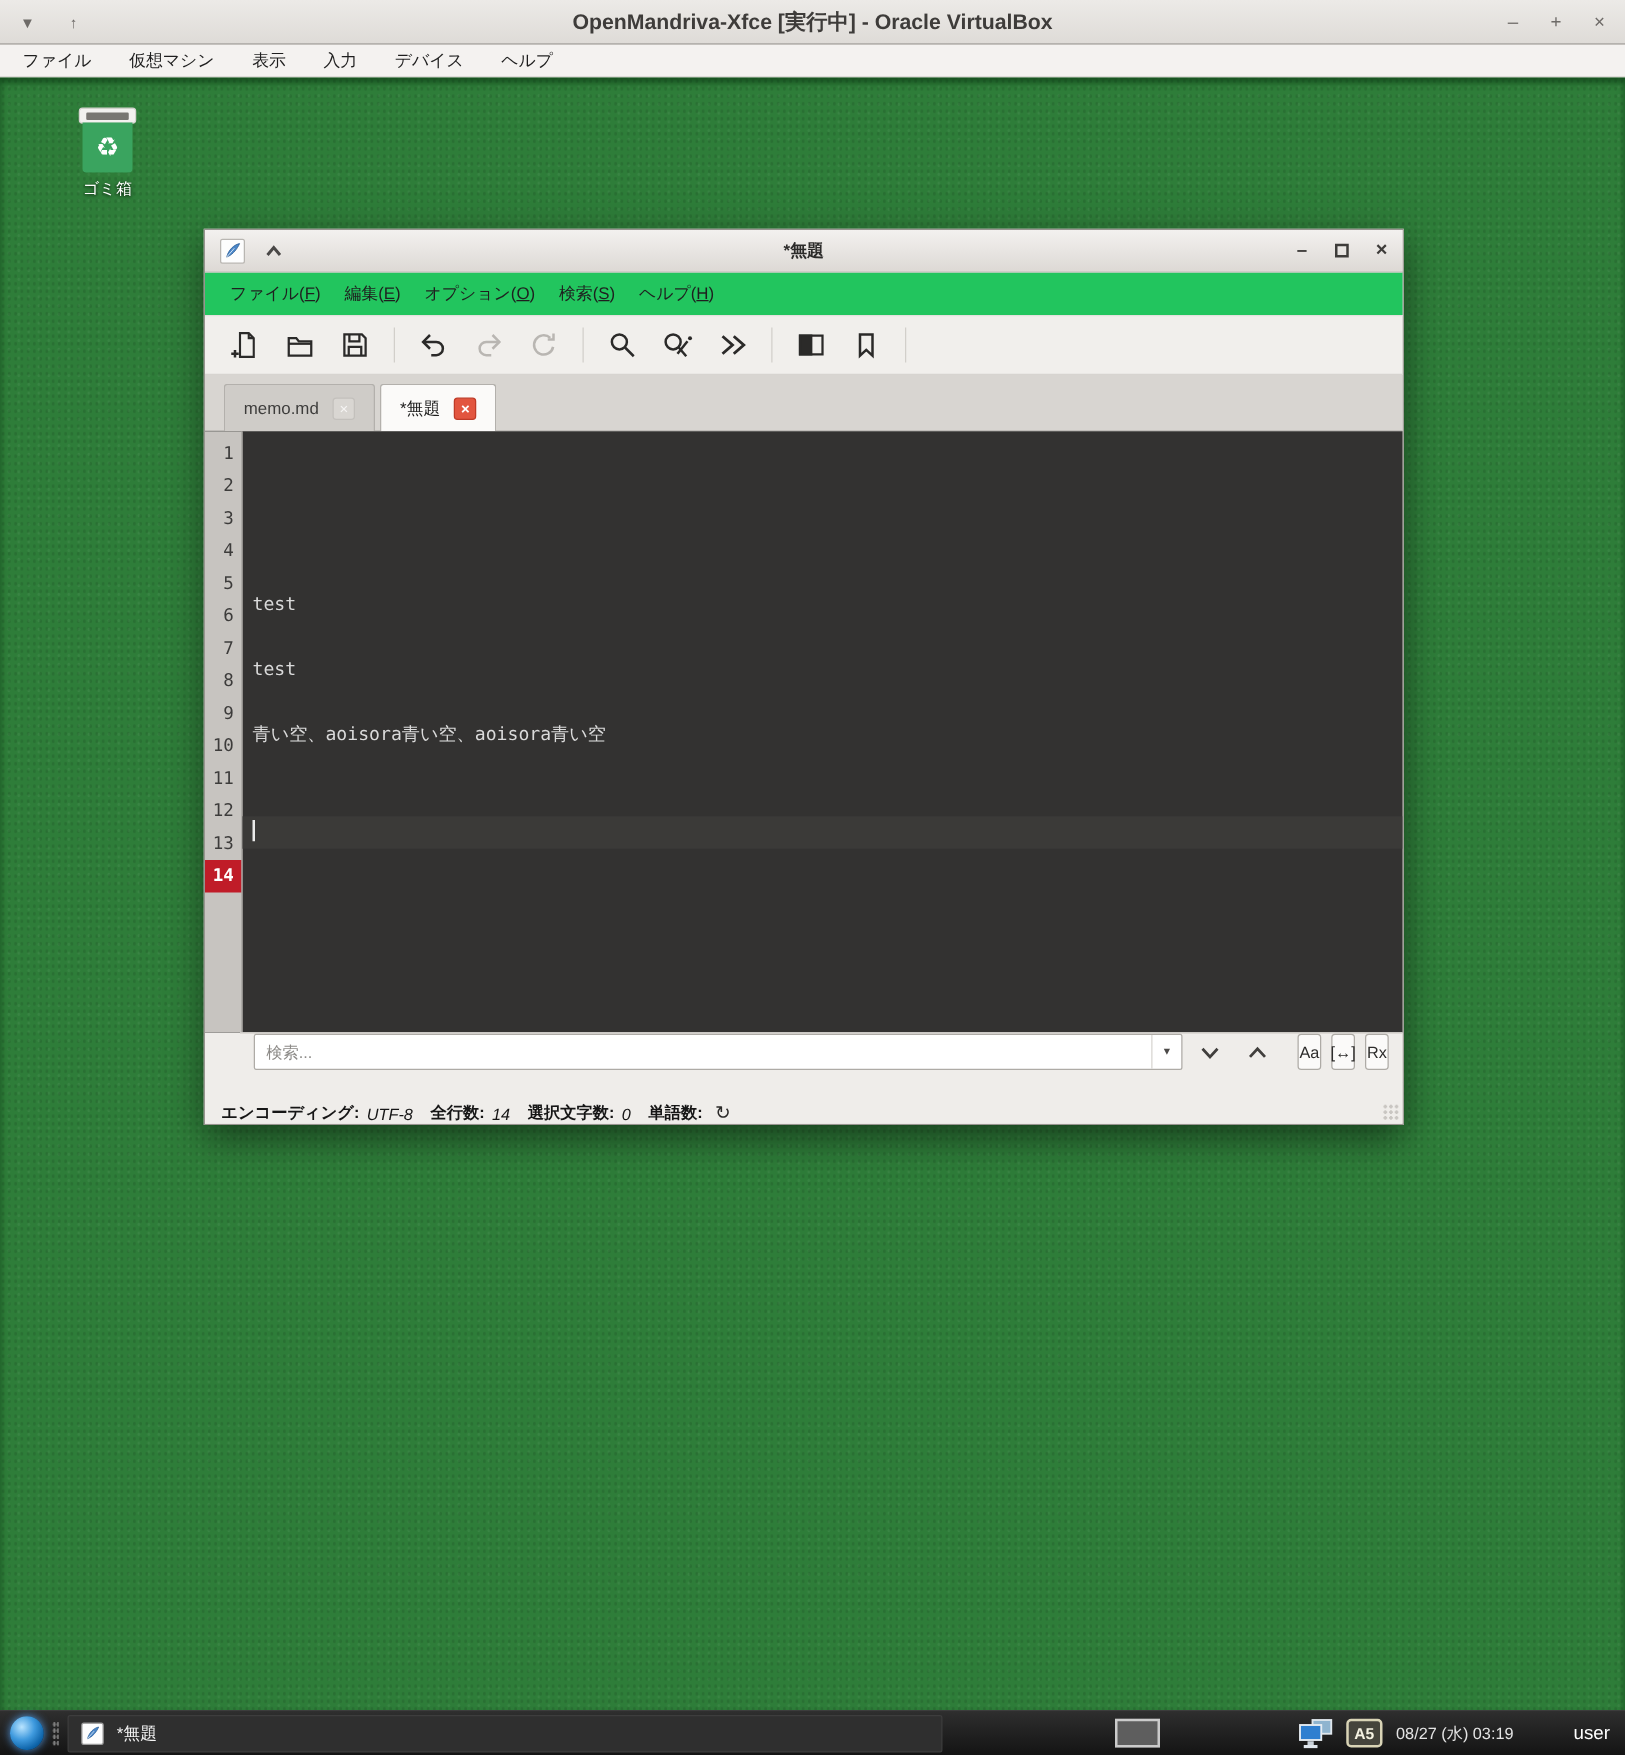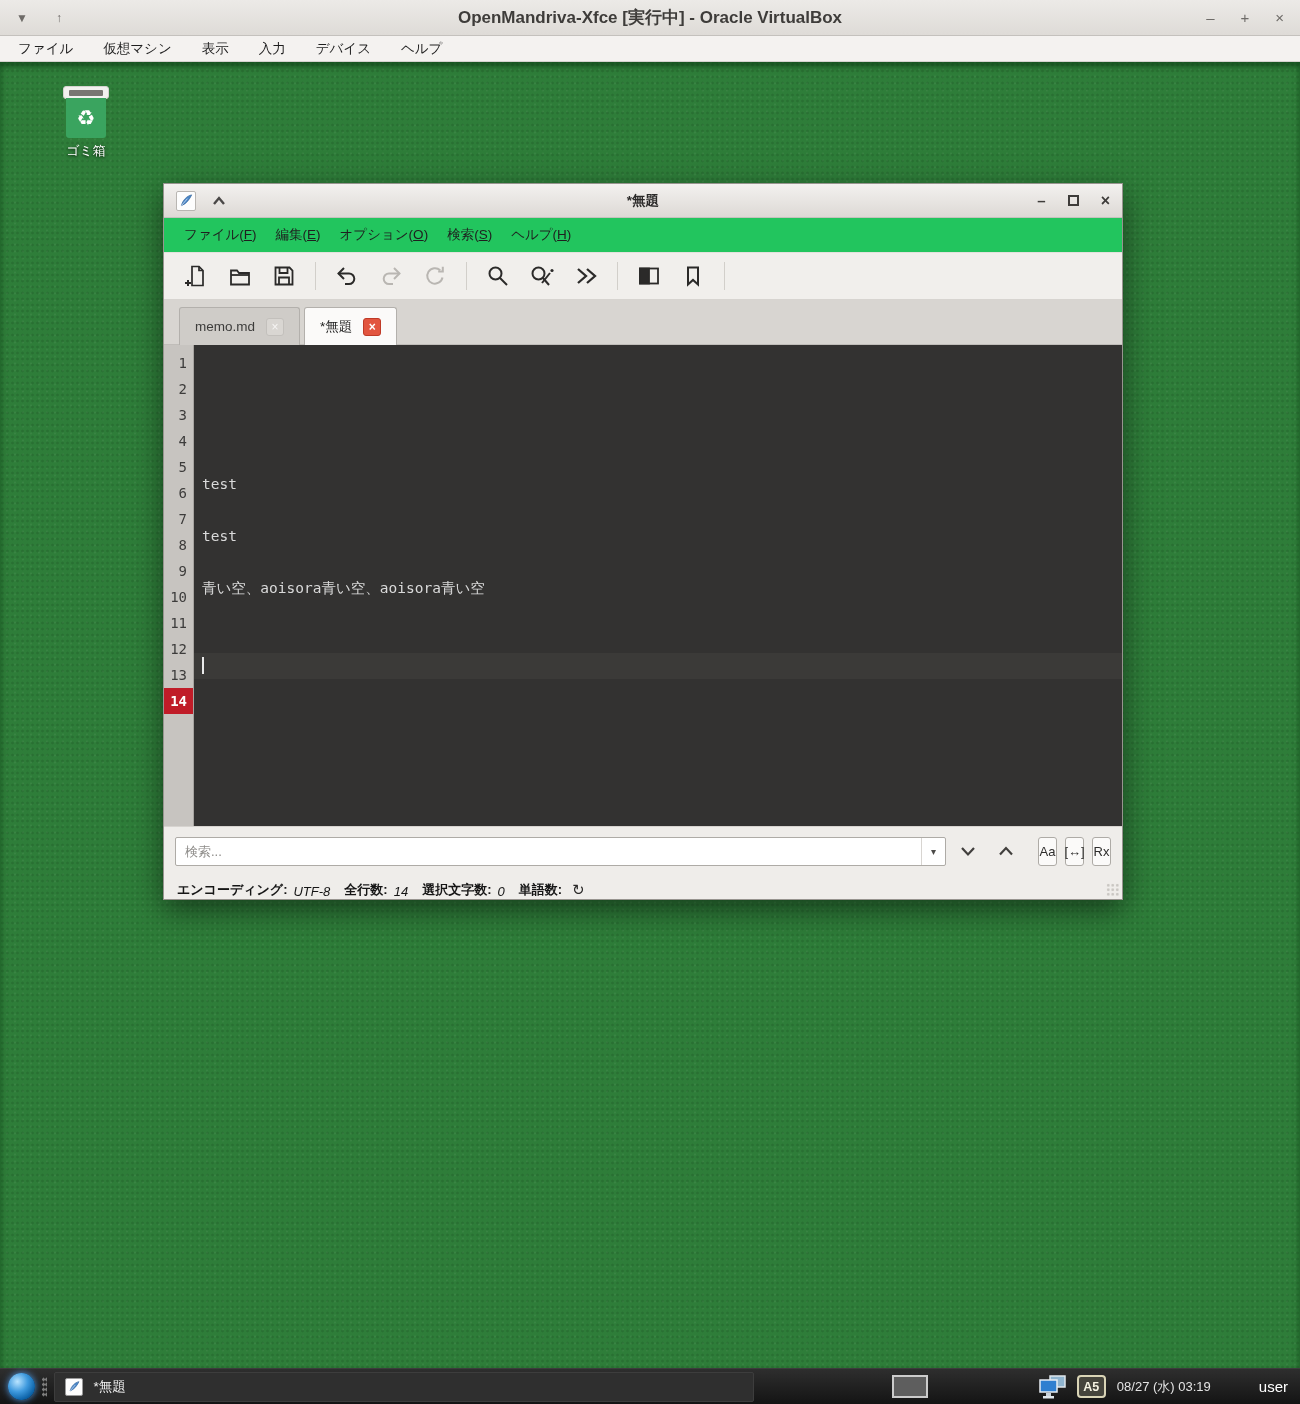--- a/index.html
+++ b/index.html
@@ -114,21 +114,21 @@
   .ln.current { background:#c01c28; color:#ffffff; font-weight:bold; }
   .code { flex:1; font-family:"DejaVu Sans Mono","Liberation Mono",monospace;
     font-size:14.5px; color:#dadada; padding-top:5px;margin-top:17px; }
   .cl { height:26px; line-height:26px; padding-left:8px; white-space:pre; }
   .cl.current { background:#3b3a38; }
   .caret { display:inline-block; width:2px; height:17px; background:#eaeaea;
     vertical-align:-3px; }
 
   .ed-searchbar {
     height:40px; flex:0 0 40px; background:#efedea; border-top:1px solid #d7d4d0;
-    display:flex; align-items:flex-end; padding:0 11px;
+    display:flex; align-items:flex-start; padding:0 11px;margin-left:28px;
   }
   .search-combo { flex:1; height:29px; background:#fff; border:1px solid #aeaba6;
     border-radius:2px; display:flex; align-items:stretch; }
   .search-input { flex:1; border:none; outline:none; background:transparent;
     font-size:13px; color:#333; padding:0 9px;
     font-family:"Liberation Sans","DejaVu Sans",sans-serif; }
   .search-input::placeholder { color:#8d8b88; }
   .combo-arrow { width:24px; border-left:1px solid #d8d5d1; display:flex; align-items:center;
     justify-content:center; color:#4c4a48; font-size:10px; }
   .nav-btn { width:32px; height:30px; display:flex; align-items:center; justify-content:center;

